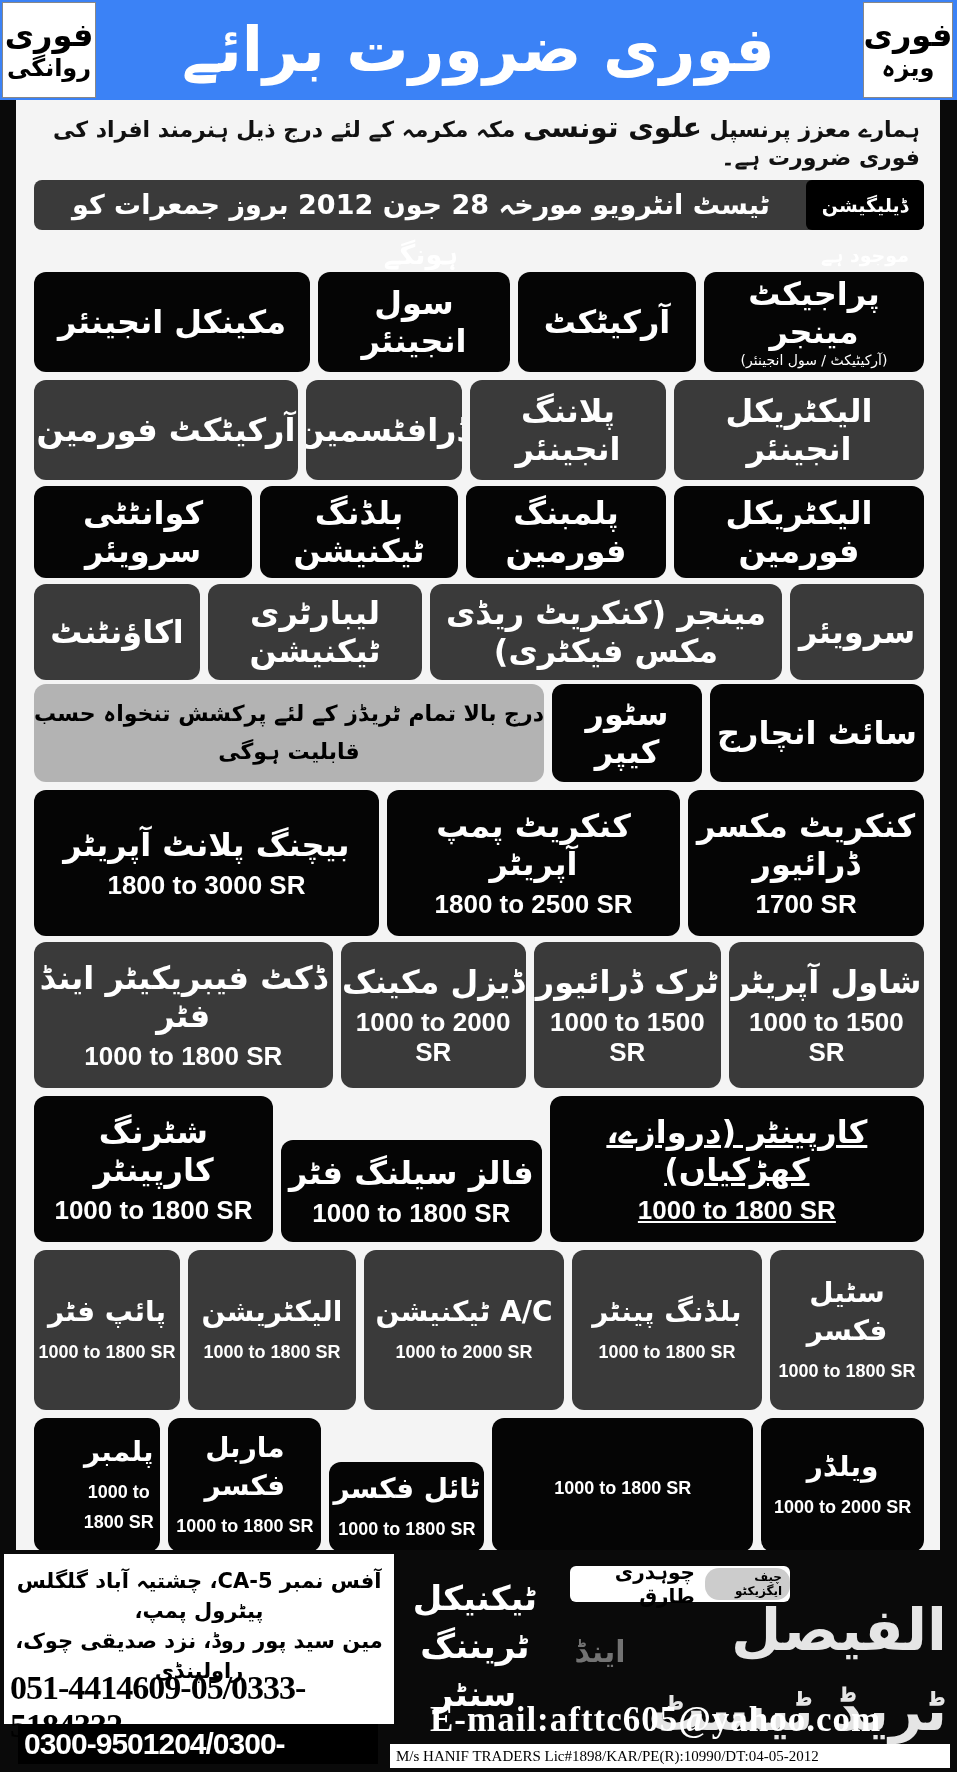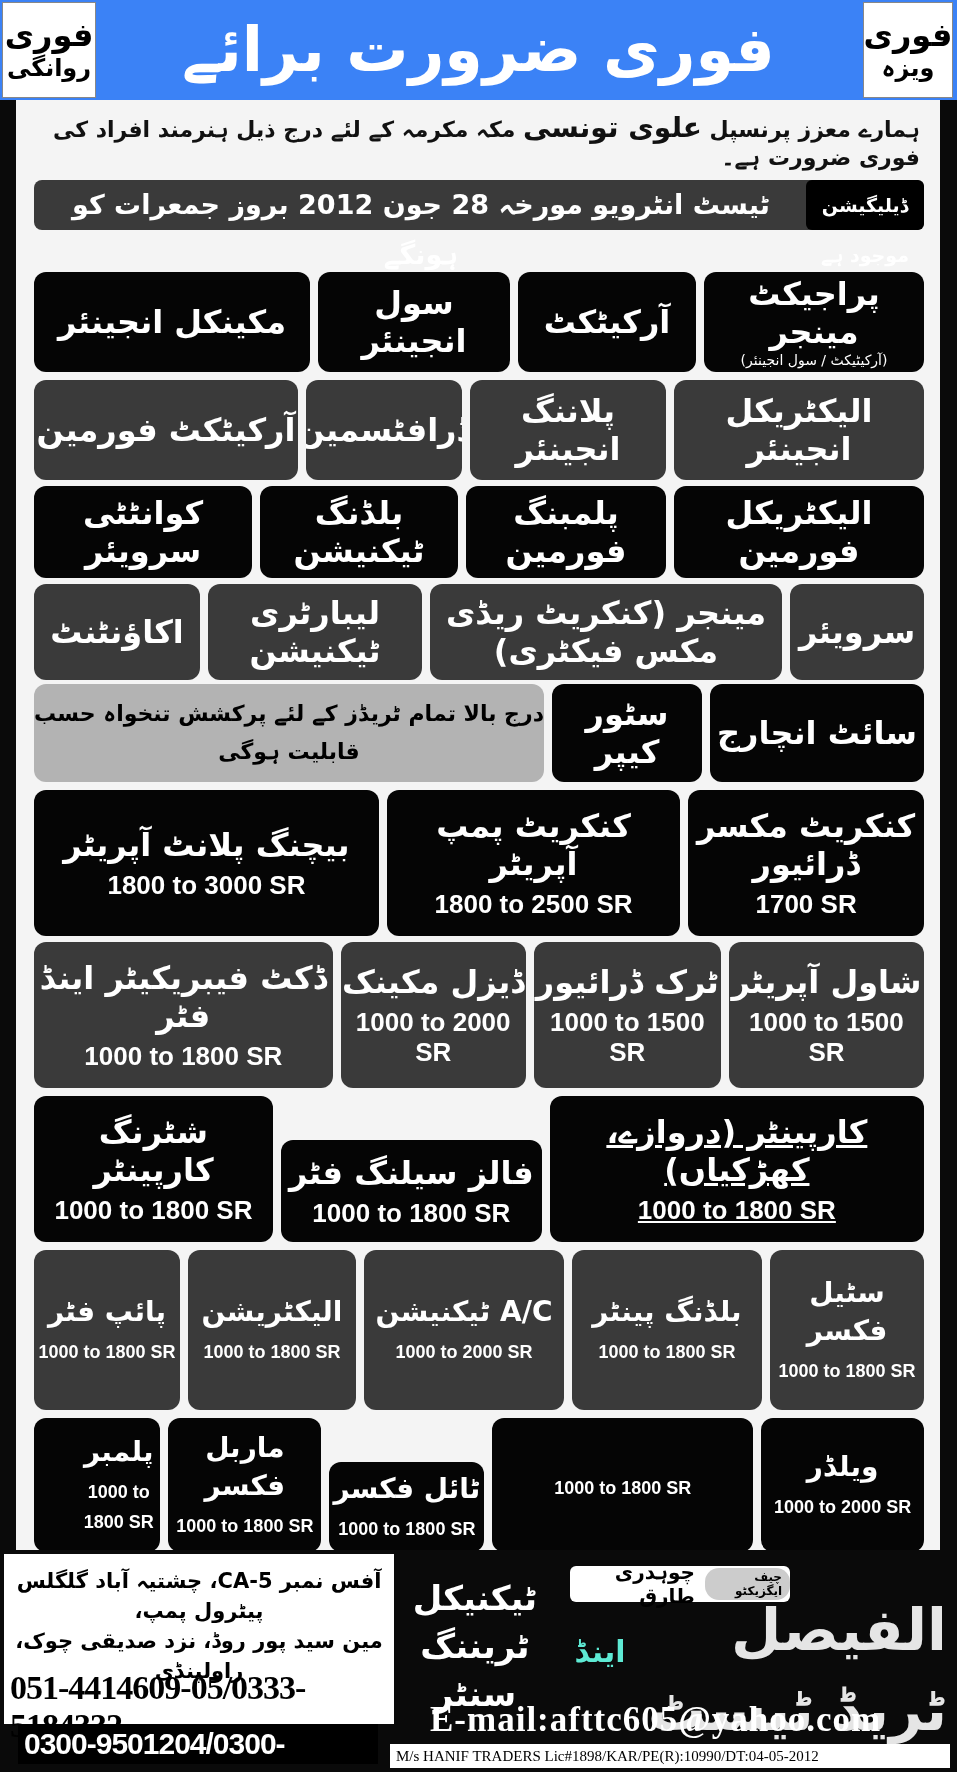--- a/index.html
+++ b/index.html
@@ -51,21 +51,21 @@
   .addr-lines { position: absolute; left: 0; right: 0; top: 12px; }
   .phone1 { position: absolute; left: 6px; top: 115px; font-family: "Liberation Serif", serif; font-size: 34px; font-weight: bold; color: #000; letter-spacing: -1px; }
   .phone2 { position: absolute; left: 18px; top: 174px; width: 360px; height: 40px; background: #000; color: #fff;
             font-family: "Liberation Sans", sans-serif; font-weight: bold; font-size: 30px; line-height: 40px; padding-left: 6px; letter-spacing: -1px; }
   .brand { position: absolute; left: 410px; right: 10px; top: 4px; height: 150px; }
   .chief { position: absolute; left: 160px; top: 12px; width: 220px; height: 36px; background: #fff; border-radius: 6px;
            direction: rtl; display: flex; align-items: center; justify-content: center; gap: 10px; color: #000; font-weight: bold; font-size: 20px; }
   .chief .tag { background: #ccc; border-radius: 14px; font-size: 12px; padding: 2px 8px; }
   .brand-name { position: absolute; right: 0; top: 36px; width: 300px; direction: rtl; color: #e5e5e5; font-weight: bold; font-size: 58px; line-height: 80px; text-align: right; }
   .brand-sub { position: absolute; left: 0; top: 20px; width: 130px; direction: rtl; color: #fff; font-weight: bold; font-size: 34px; line-height: 48px; text-align: center; }
-  .brand-and { position: absolute; left: 140px; top: 80px; width: 100px; direction: rtl; color: #5eead4; font-weight: bold; font-size: 30px; text-align: center; }
+  .brand-and { position: absolute; left: 140px; top: 80px; width: 100px; direction: rtl; color: #737373; font-weight: bold; font-size: 30px; text-align: center; }
   .email { position: absolute; left: 430px; top: 150px; color: #fff; font-family: "Liberation Serif", serif; font-weight: bold; font-size: 35px; letter-spacing: 1px; }
   .lic { position: absolute; left: 390px; top: 194px; width: 560px; height: 24px; background: #fff; color: #000;
          font-family: "Liberation Serif", serif; font-size: 15px; line-height: 24px; padding-left: 6px; }
 </style>
 </head>
 <body>
 
 <div class="ad">
 
   <div class="hdr">

